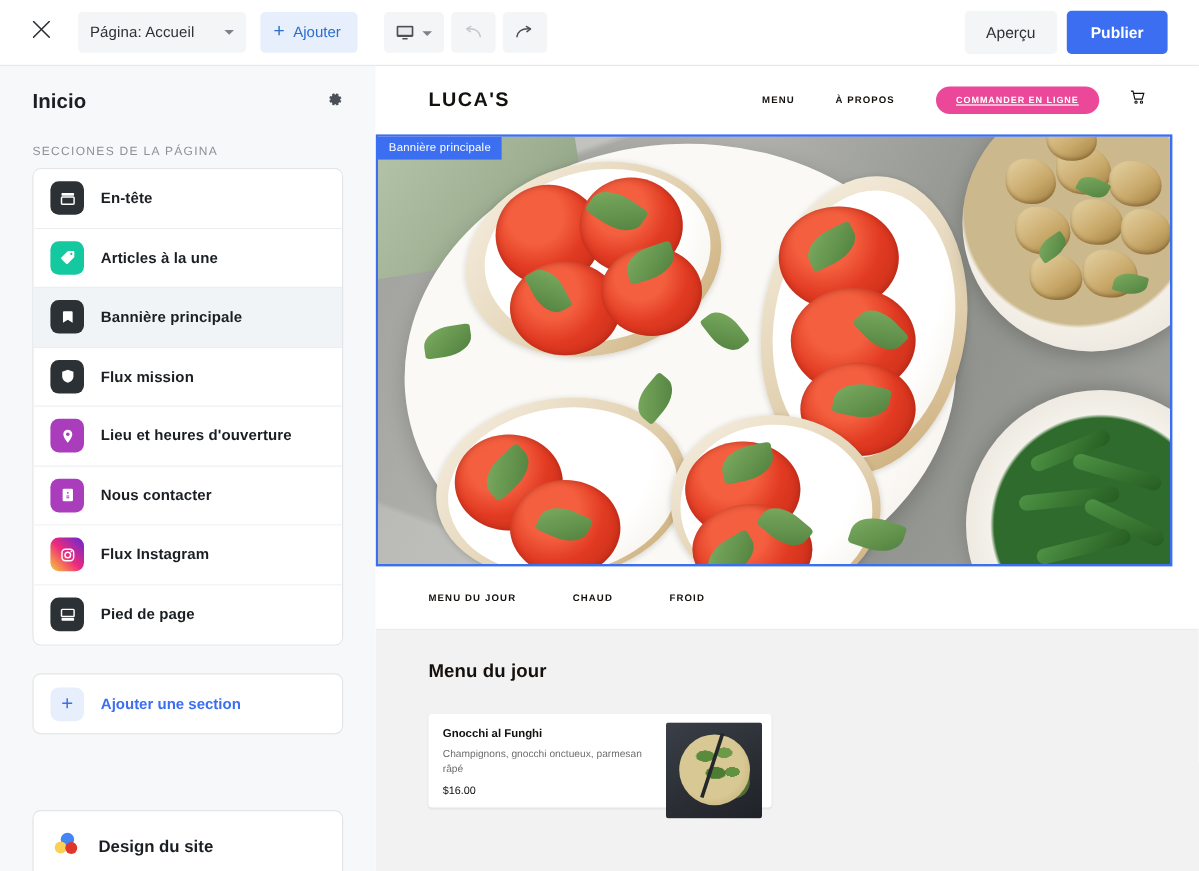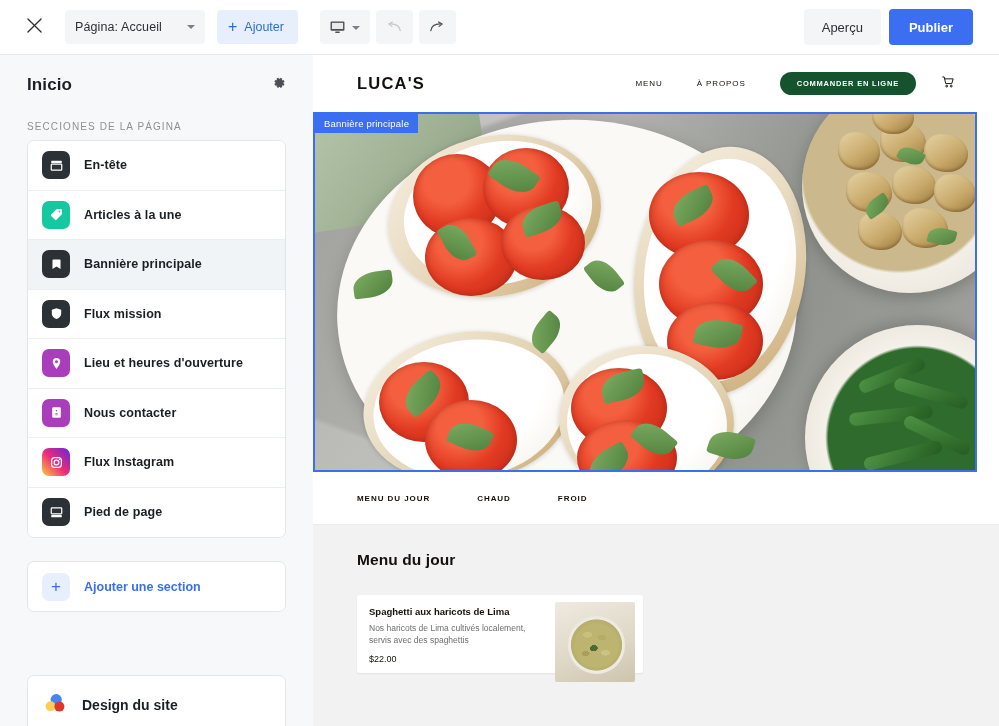--- a/index.html
+++ b/index.html
@@ -145,27 +145,27 @@
     background: #ffffff; overflow: hidden;
   }
 
   .site-header {
     height: 57px; background: #ffffff;
     display: flex; align-items: center; padding: 0 44px 0 44px;
   }
   .brand { font-size: 16.5px; font-weight: 800; letter-spacing: 1.2px; color: #14100d; }
   .site-nav { margin-left: auto; display: flex; align-items: center; gap: 0; }
   .nav-link {
-    font-size: 8px; font-weight: 400; letter-spacing: .9px; color: #14100d;
+    font-size: 8px; font-weight: 700; letter-spacing: .9px; color: #14100d;
     margin-right: 34px; cursor: pointer; white-space: nowrap;
   }
   .order-btn {
-    background: #14532d; color: #ffffff; border-radius: 999px;
+    background: #ec4899; color: #ffffff; border-radius: 999px;
     font-size: 7.5px; font-weight: 700; letter-spacing: .8px;
-    padding: 7px 17px; cursor: pointer; white-space: nowrap;
+    padding: 7px 17px; cursor: pointer; white-space: nowrap; text-decoration: underline;
   }
   .cart-btn { margin-left: 25px; cursor: pointer; display:flex; }
 
   
   .hero-wrap {
     position: relative; margin: 0 23px 0 0; width: 664px; height: 360px;
     margin-left: 0;
   }
   .hero-frame {
     position: absolute; left: 0; top: 0; width: 664px; height: 360px;
@@ -592,30 +592,31 @@
   <div class="tabs-strip">
     <span class="tab-lnk">MENU DU JOUR</span>
     <span class="tab-lnk">CHAUD</span>
     <span class="tab-lnk">FROID</span>
   </div>
 
   <div class="menu-sec">
     <div class="menu-title">Menu du jour</div>
     <div class="cards">
 
-
       <div class="dish-card">
         <div class="dish-txt">
-          <div class="dish-name">Spaghetti aux haricots de Lima</div>
-          <div class="dish-desc">Nos haricots de Lima cultivés localement, servis avec des spaghettis</div>
-          <div class="dish-price">$22.00</div>
+          <div class="dish-name">Gnocchi al Funghi</div>
+          <div class="dish-desc">Champignons, gnocchi onctueux, parmesan râpé</div>
+          <div class="dish-price">$16.00</div>
         </div>
         <div class="dish-thumb">
-          <div class="thumb-beans">
-            <div class="bowl"></div>
-            <div class="pasta"></div>
+          <div class="thumb-pizza">
+            <div class="crust"></div>
+            <div class="greens"></div>
+            <div class="cut"></div>
           </div>
         </div>
       </div>
 
+
     </div>
   </div>
 </div>
 
 </body></html>

